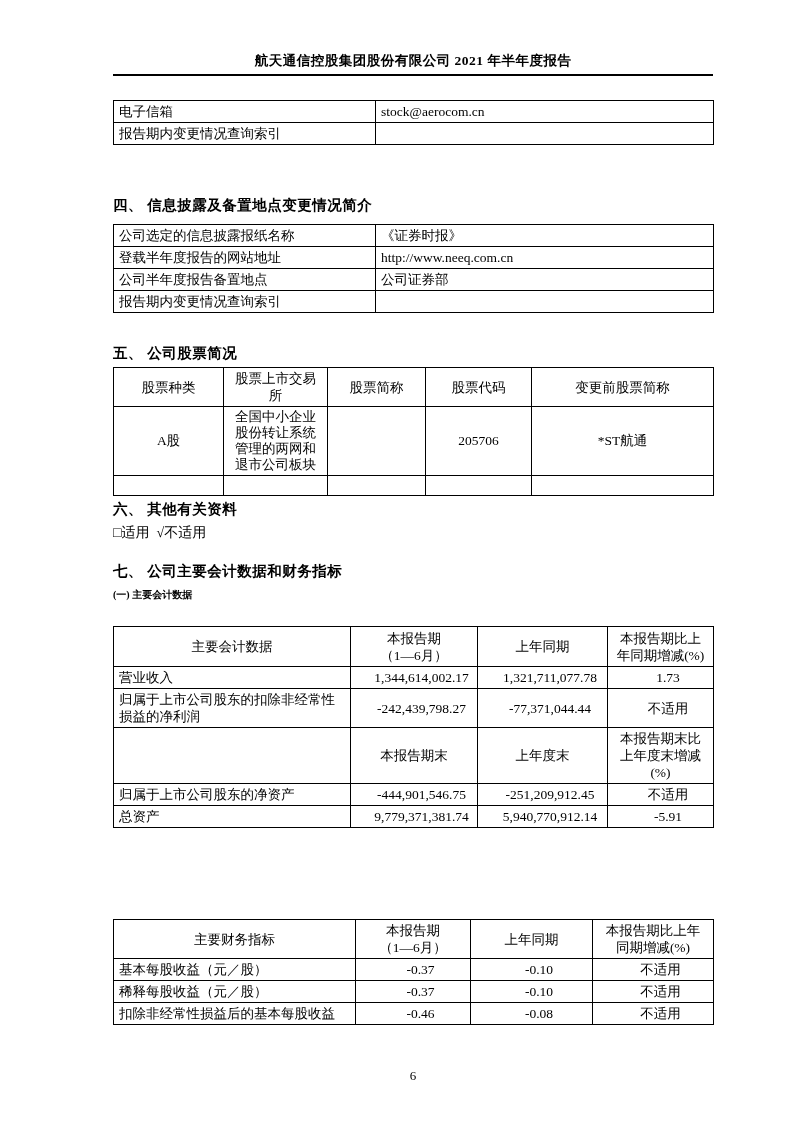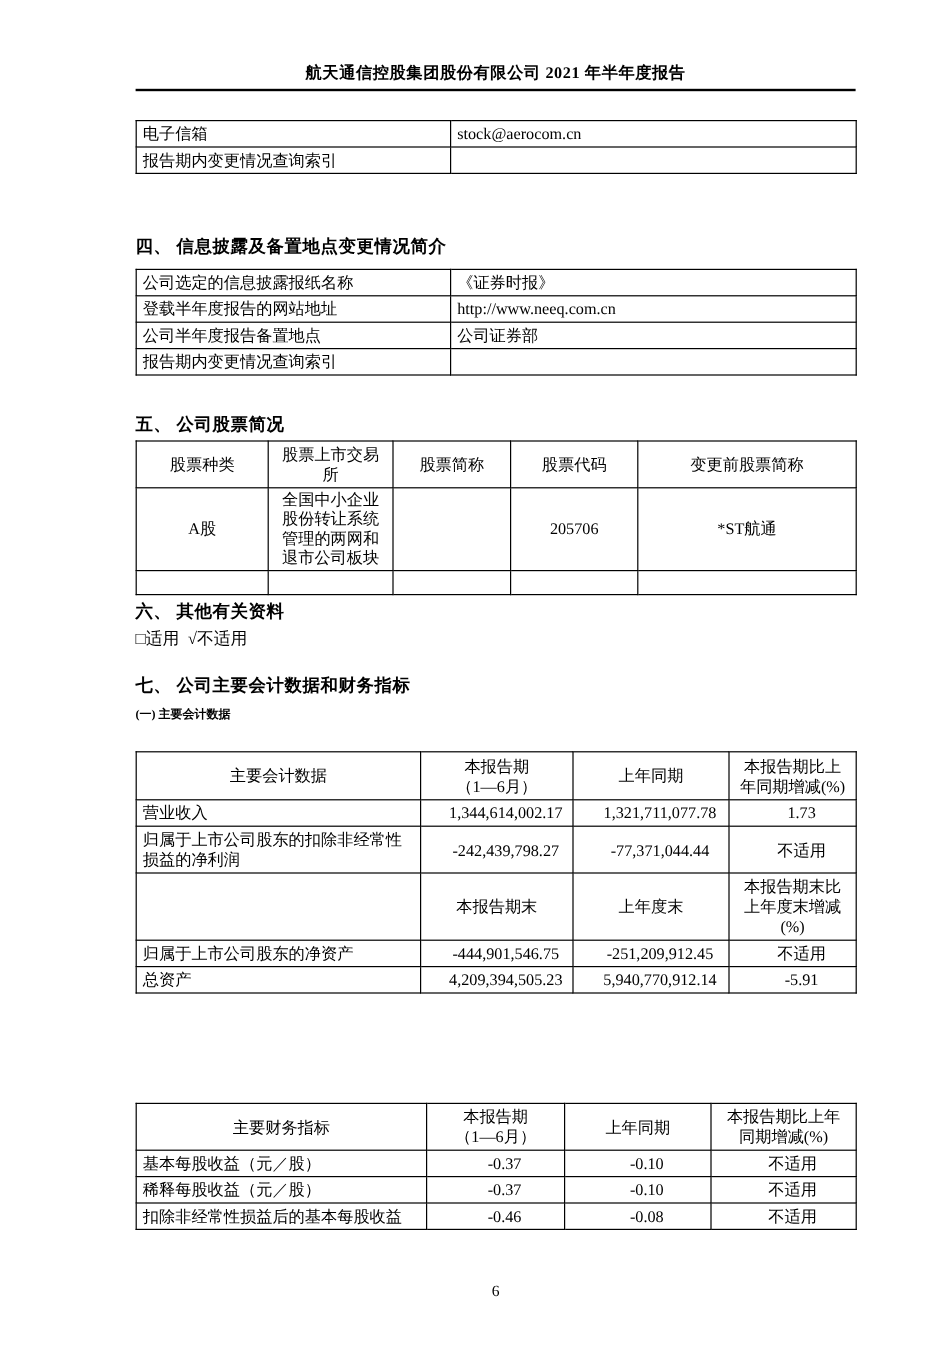--- a/index.html
+++ b/index.html
@@ -190,21 +190,21 @@
 (%)</td>
     </tr>
     <tr class="r1">
       <td class="t-label">归属于上市公司股东的净资产</td>
       <td class="t-num">-444,901,546.75</td>
       <td class="t-num">-251,209,912.45</td>
       <td class="t-num">不适用</td>
     </tr>
     <tr class="r1">
       <td class="t-label">总资产</td>
-      <td class="t-num">4,209,394,505.23</td>
+      <td class="t-num">9,779,371,381.74</td>
       <td class="t-num">5,940,770,912.14</td>
       <td class="t-num">-5.91</td>
     </tr>
   </tbody>
     </table>
 
 
   <table class="abs tableE">
     <colgroup>
         <col style="width:242px">

